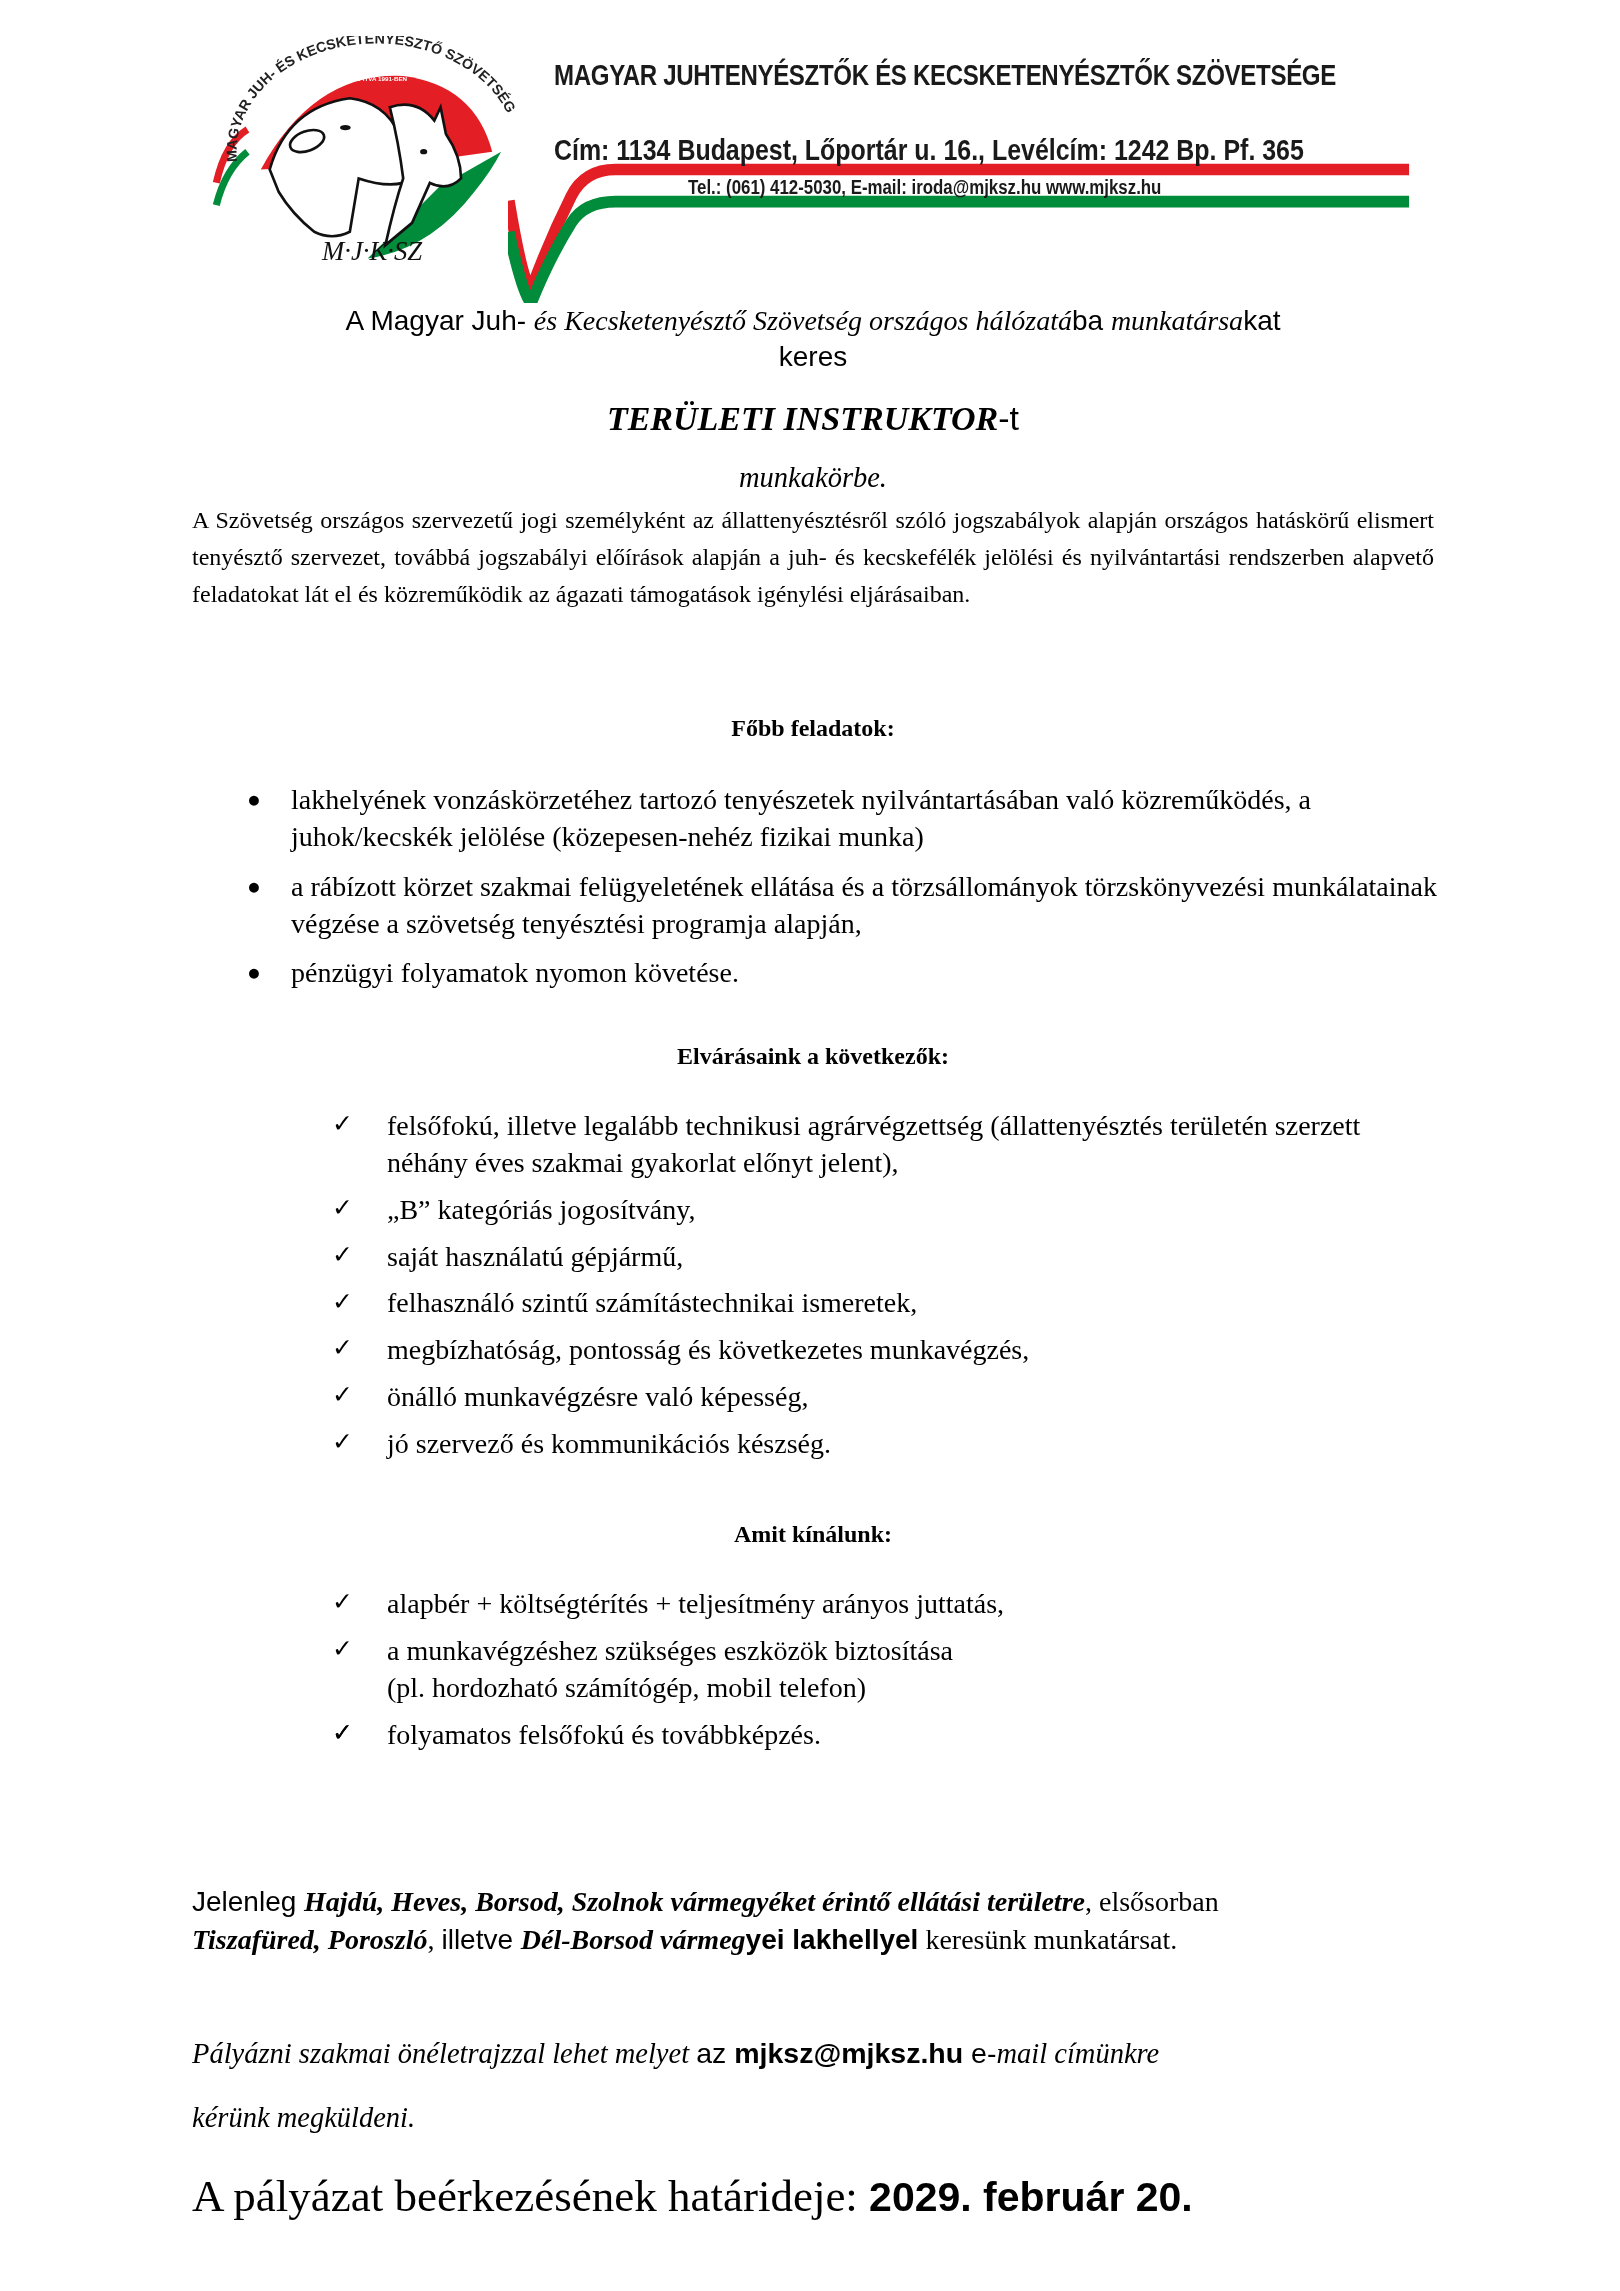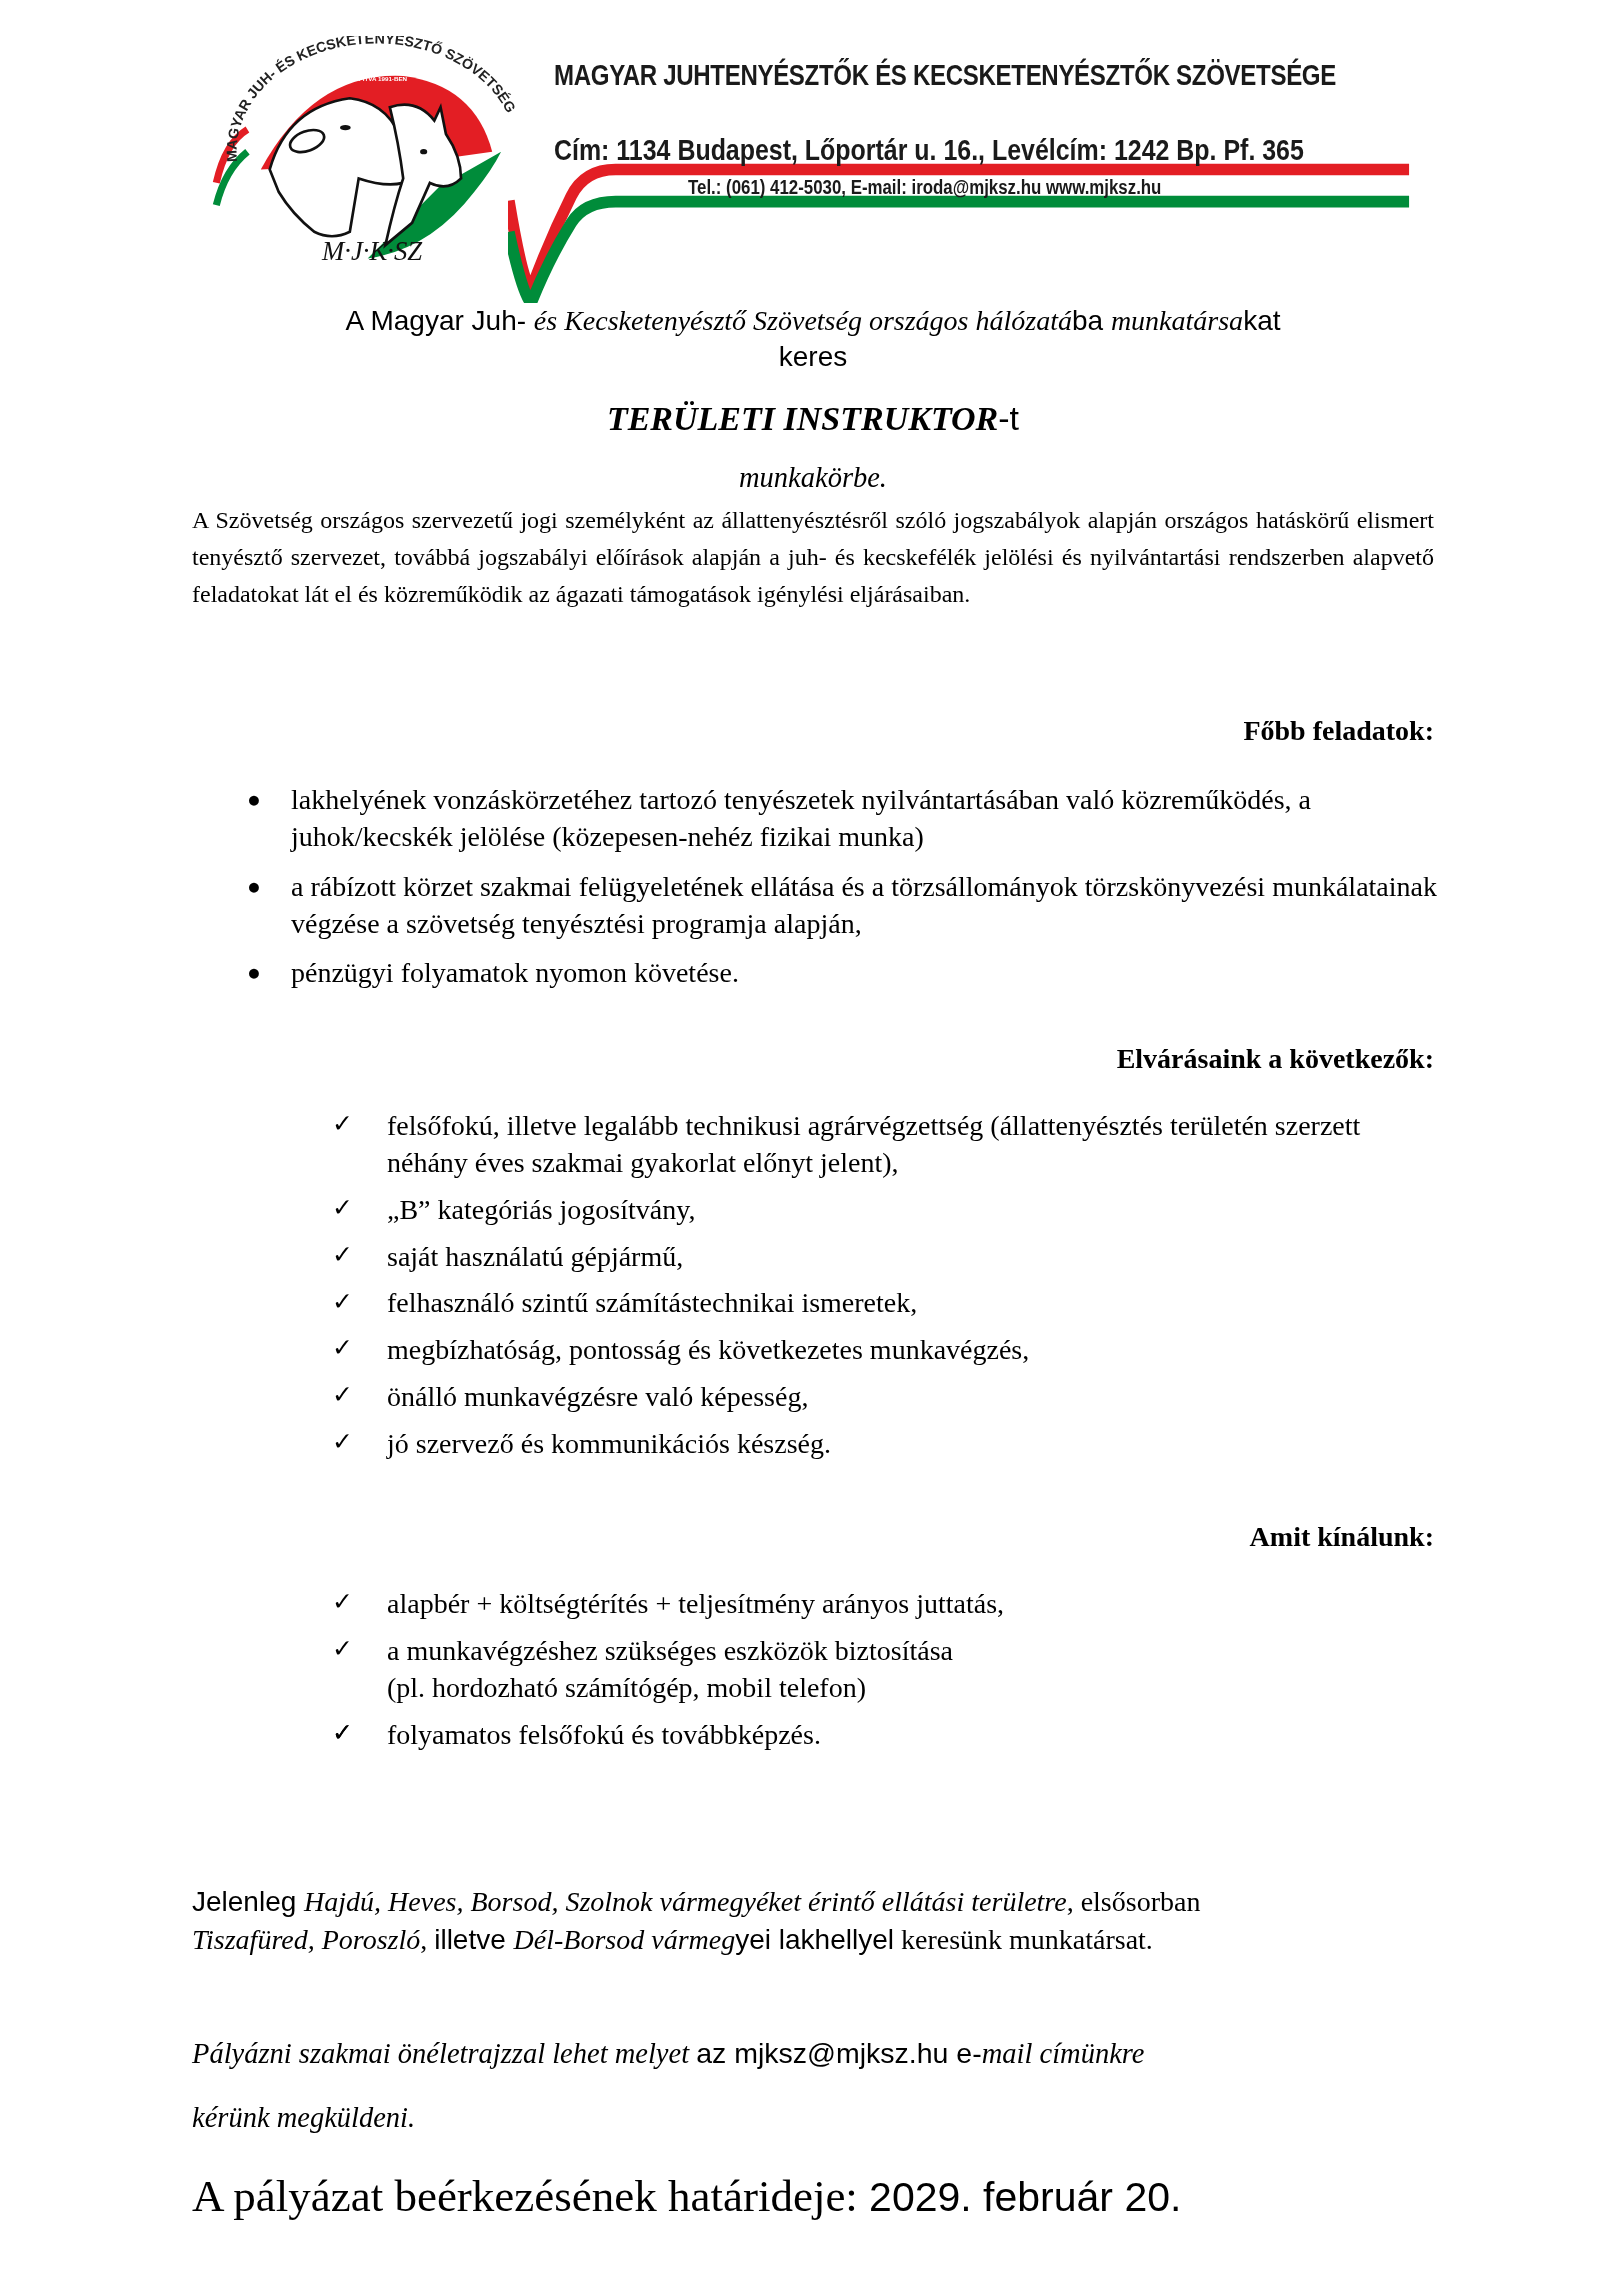--- a/index.html
+++ b/index.html
@@ -1,36 +1,36 @@
 <!DOCTYPE html>
 <html style="font-size:14.3px"><head>
 <meta charset="utf-8">
 <style>
   html, body { margin:0; padding:0; background:#ffffff; }
   body { width:1621px; height:2292px; position:relative; overflow:hidden; color:#000; font-family:"Liberation Serif", serif; }
   .abs { position:absolute; }
   .sans { font-family:"Liberation Sans", sans-serif; }
   .serif { font-family:"Liberation Serif", serif; }
   .i { font-style:italic; }
-  .b { font-weight:normal;margin-top:28px; }
+  .b { font-weight:bold;margin-top:28px; }
 
   
   #logo { left:207px; top:36px; width:339px; height:267px; }
   #lh-title { left:554px; top:59px; width:855px; font-family:"Liberation Sans", sans-serif; font-weight:bold; font-size:29px; color:#1a1a1a; letter-spacing:-0.4px; transform:scaleX(0.83); transform-origin:left top; white-space:nowrap; }
   #stripes { left:508px; top:134px; width:902px; height:169px; }
   #lh-address { left:554px; top:134px; font-family:"Liberation Sans", sans-serif; font-weight:bold; font-size:29px; color:#1a1a1a; transform:scaleX(0.86); transform-origin:left top; white-space:nowrap; }
   #lh-contact { left:688px; top:176px; font-family:"Liberation Sans", sans-serif; font-weight:bold; font-size:19.6px; color:#1a1a1a; transform:scaleX(0.86); transform-origin:left top; white-space:nowrap; }
 
   .center { left:192px; width:1242px; text-align:center; }
   #intro { top:303px; font-size:28px; line-height:36px; }
   #title { top:399px; font-size:34px; font-weight:bold; font-style:italic; }
   #role { top:462px; font-size:28.5px; font-style:italic; }
   #para { left:192px; top:502px; width:1242px; font-size:24px; line-height:37px; text-align:justify; text-align-last:left; }
 
-  .h { font-size:28px; font-weight:bold; left:192px; width:1242px; text-align:right; }
+  .h { font-size:24px; font-weight:bold; left:192px; width:1242px; text-align:center; }
   #h-tasks { top:715px; }
   #h-req { top:1043px; }
   #h-offer { top:1521px; }
 
   ul.list { position:absolute; margin:0; padding:0; list-style:none; font-size:28px; line-height:37px; }
   ul.list li { position:relative; margin-bottom:12.5px; }
   #tasks { left:291px; top:781px; width:1150px; }
   #tasks li .mark { position:absolute; left:-44px; top:0; font-size:23px; }
   #reqs { left:387px; top:1107px; width:1052px; }
   #reqs li { margin-bottom:9.8px; }

